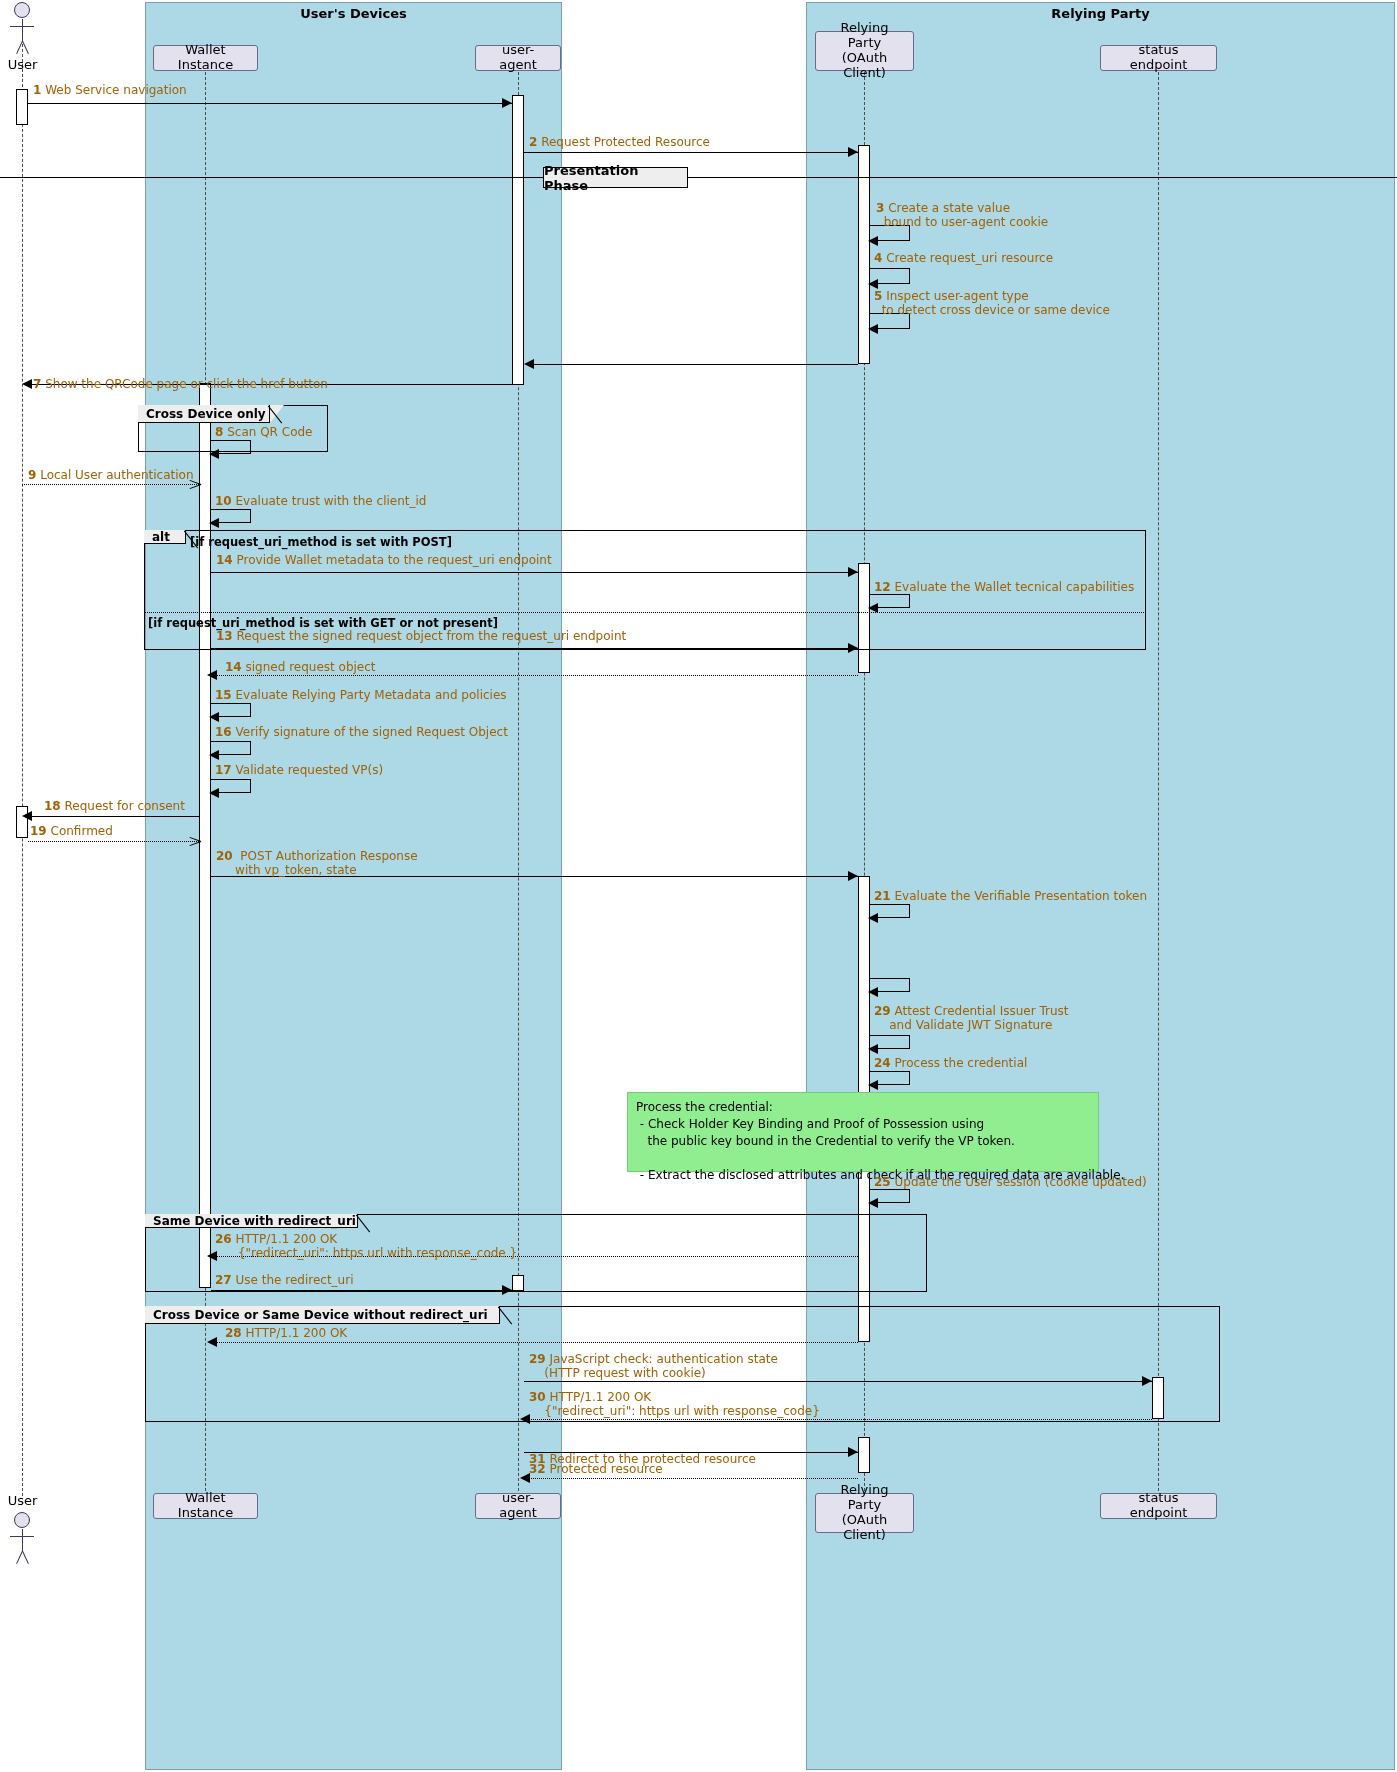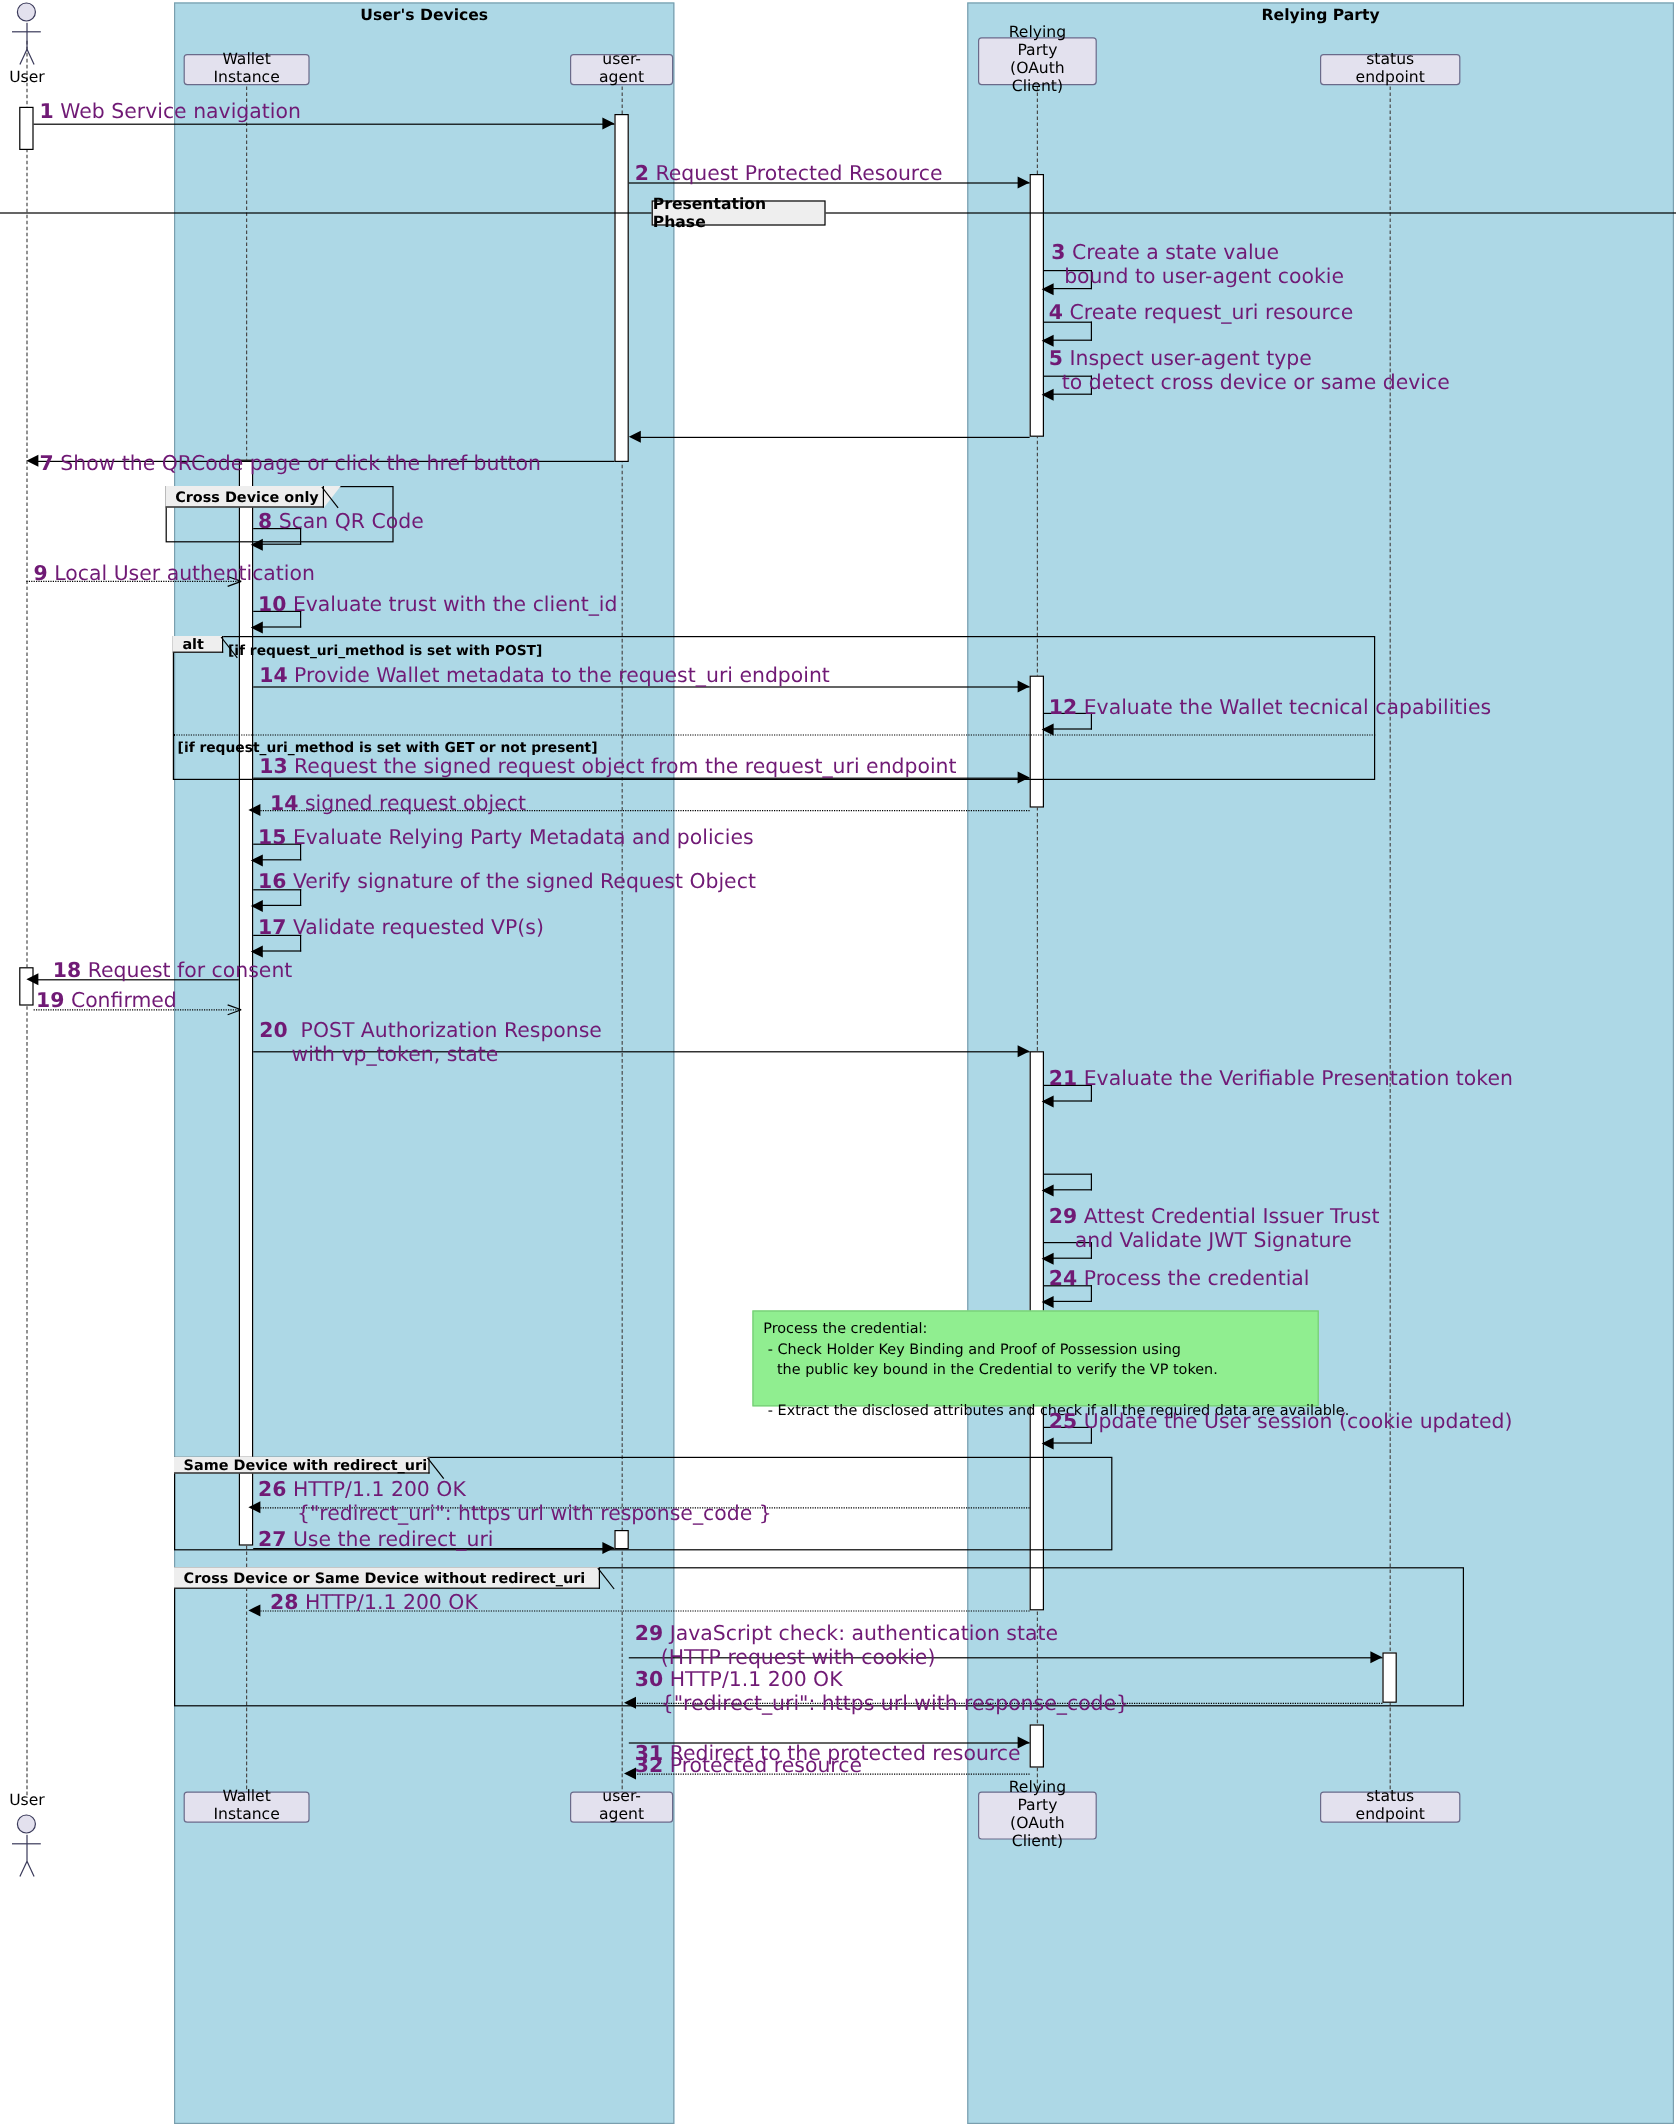--- a/index.html
+++ b/index.html
@@ -35,21 +35,21 @@
   .arrow-r{position:absolute;width:0;height:0;border-top:5px solid transparent;
            border-bottom:5px solid transparent;border-left:10px solid #000;}
   .arrow-l{position:absolute;width:0;height:0;border-top:5px solid transparent;
            border-bottom:5px solid transparent;border-right:10px solid #000;}
   .arrow-open-r{position:absolute;width:12px;height:12px;}
   .arrow-open-r:before,.arrow-open-r:after{content:"";position:absolute;left:0;width:12px;height:0;
            border-top:1.4px solid #000;transform-origin:right center;}
   .arrow-open-r:before{top:6px;transform:rotate(20deg);}
   .arrow-open-r:after{top:6px;transform:rotate(-20deg);}
 
-  .msg-label{position:absolute;font-size:17px;color:#701a75;line-height:1.18;white-space:pre;}
+  .msg-label{position:absolute;font-size:12px;color:#a16207;line-height:1.18;white-space:pre;}
   .num{font-weight:bold;}
 
   
   .selfmsg{position:absolute;box-sizing:border-box;border:1.3px solid #000;border-left:none;
            background:transparent;}
 
   
   .frag{position:absolute;border:1.8px solid #000;box-sizing:border-box;background:transparent;}
   .frag-tab{position:absolute;background:#EEEEEE;border-right:1.4px solid #000;
             border-bottom:1.4px solid #000;box-sizing:border-box;font-size:12px;font-weight:bold;

